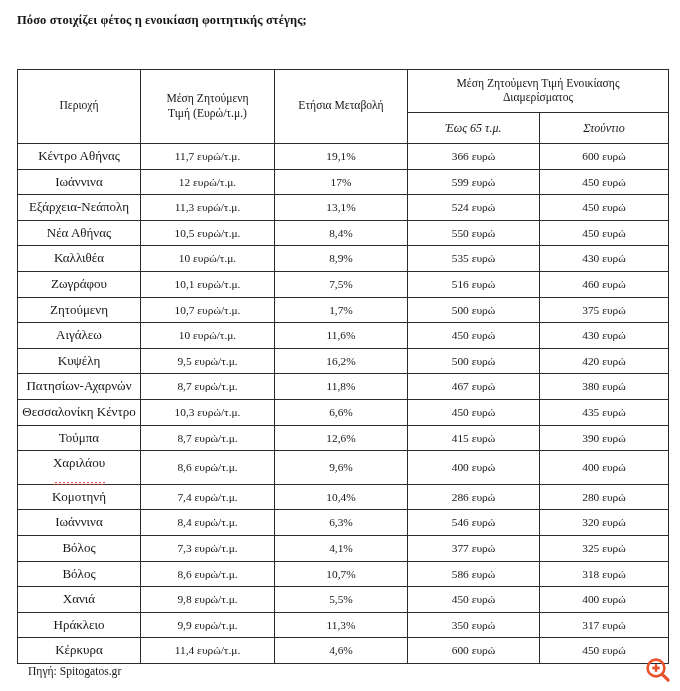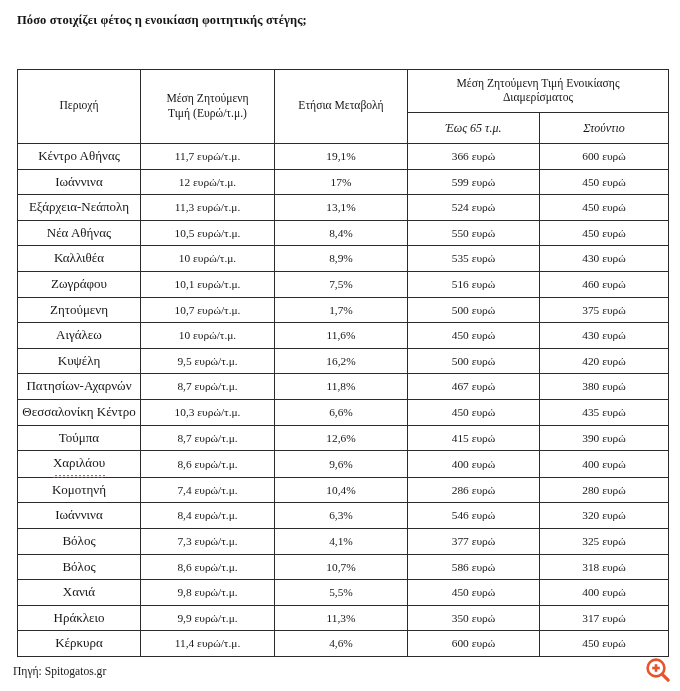--- a/index.html
+++ b/index.html
@@ -89,42 +89,42 @@
     white-space: nowrap;
   }
   .rent-table tbody td.region {
     font-size: 13px;
   }
 
   
   .spellerr {
     position: relative;
     display: inline-block;
-    padding-bottom: 1px;
+    padding-bottom: 8px;
     text-align: right;
   }
   .spellerr::after {
     content: "";
     position: absolute;
     left: 0;
     right: 0;
     bottom: -1px;
     height: 3px;
     background-image:
       radial-gradient(circle at 1px 2.4px, #d33a32 0.85px, transparent 1.05px),
       radial-gradient(circle at 3px 0.6px, #d33a32 0.85px, transparent 1.05px);
     background-size: 4px 3px;
     background-repeat: repeat-x;
     opacity: 0.85;
   }
 
   
   .source-note {
     position: absolute;
-    left: 13px;
+    left: 28px;
     top: 665px;
     font-size: 11.6px;
     color: #1a1a1a;
     white-space: nowrap;
   }
 
   
   .zoom-badge {
     position: absolute;
     left: 643px;

